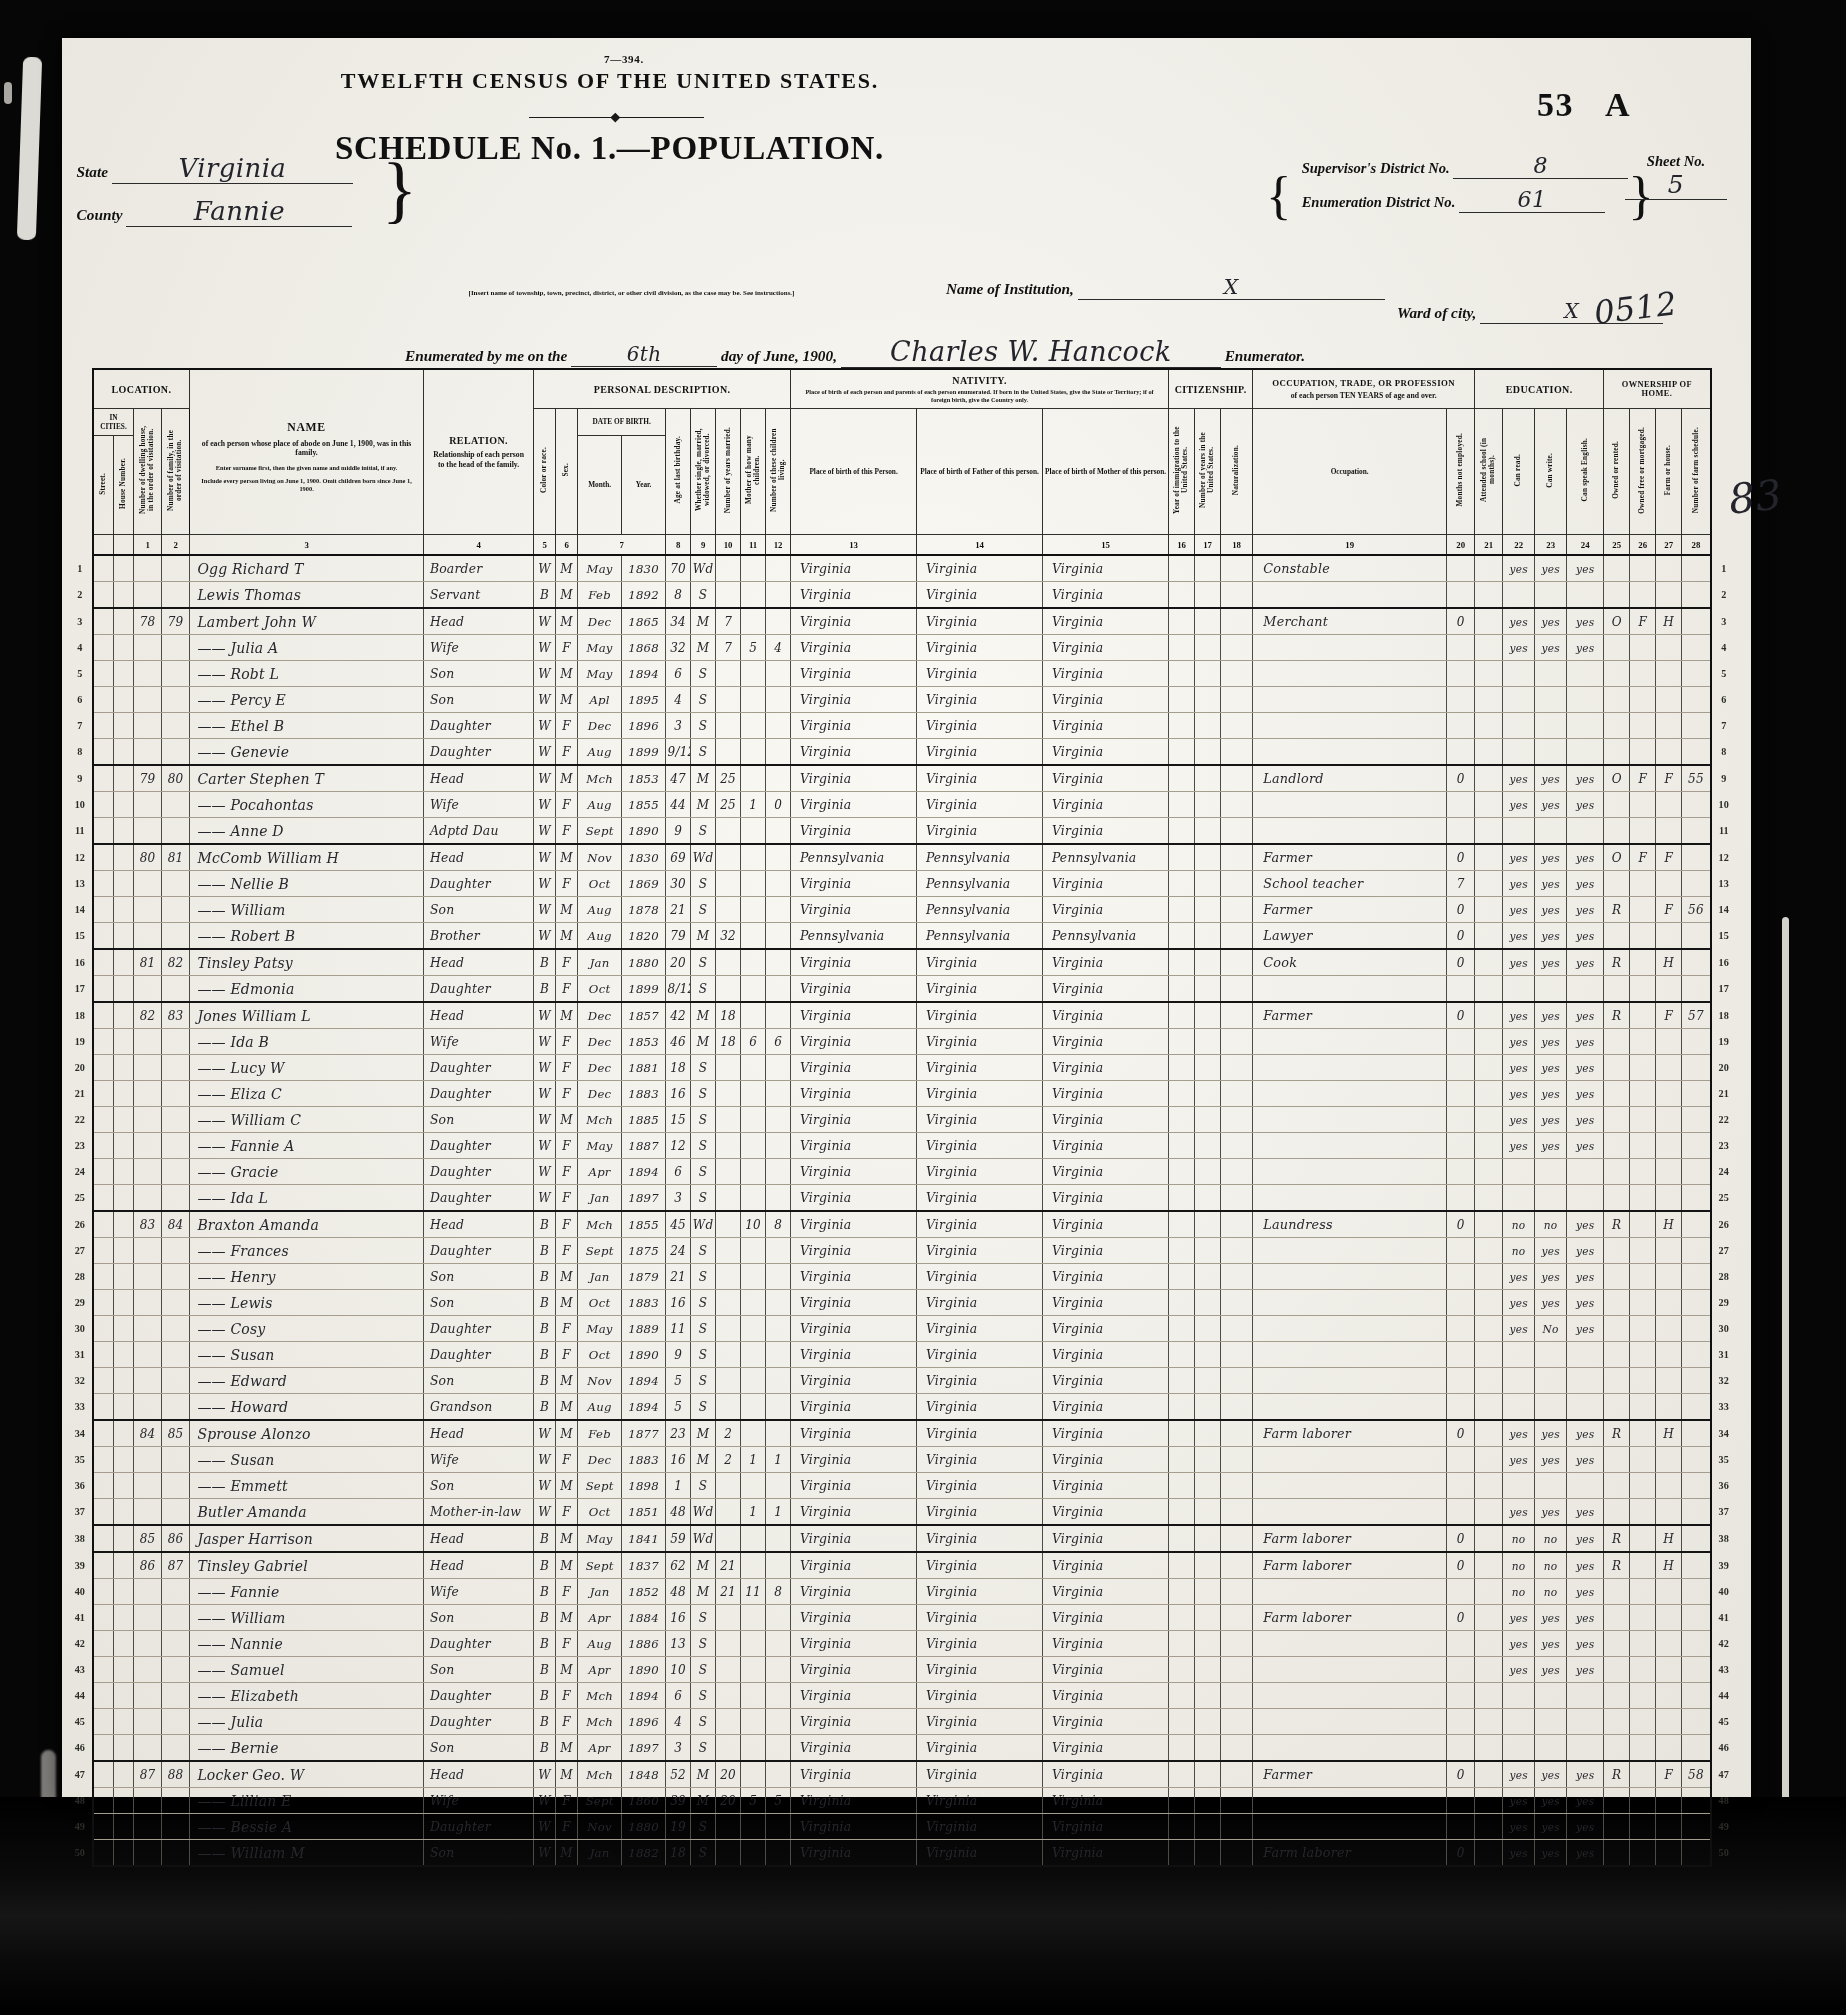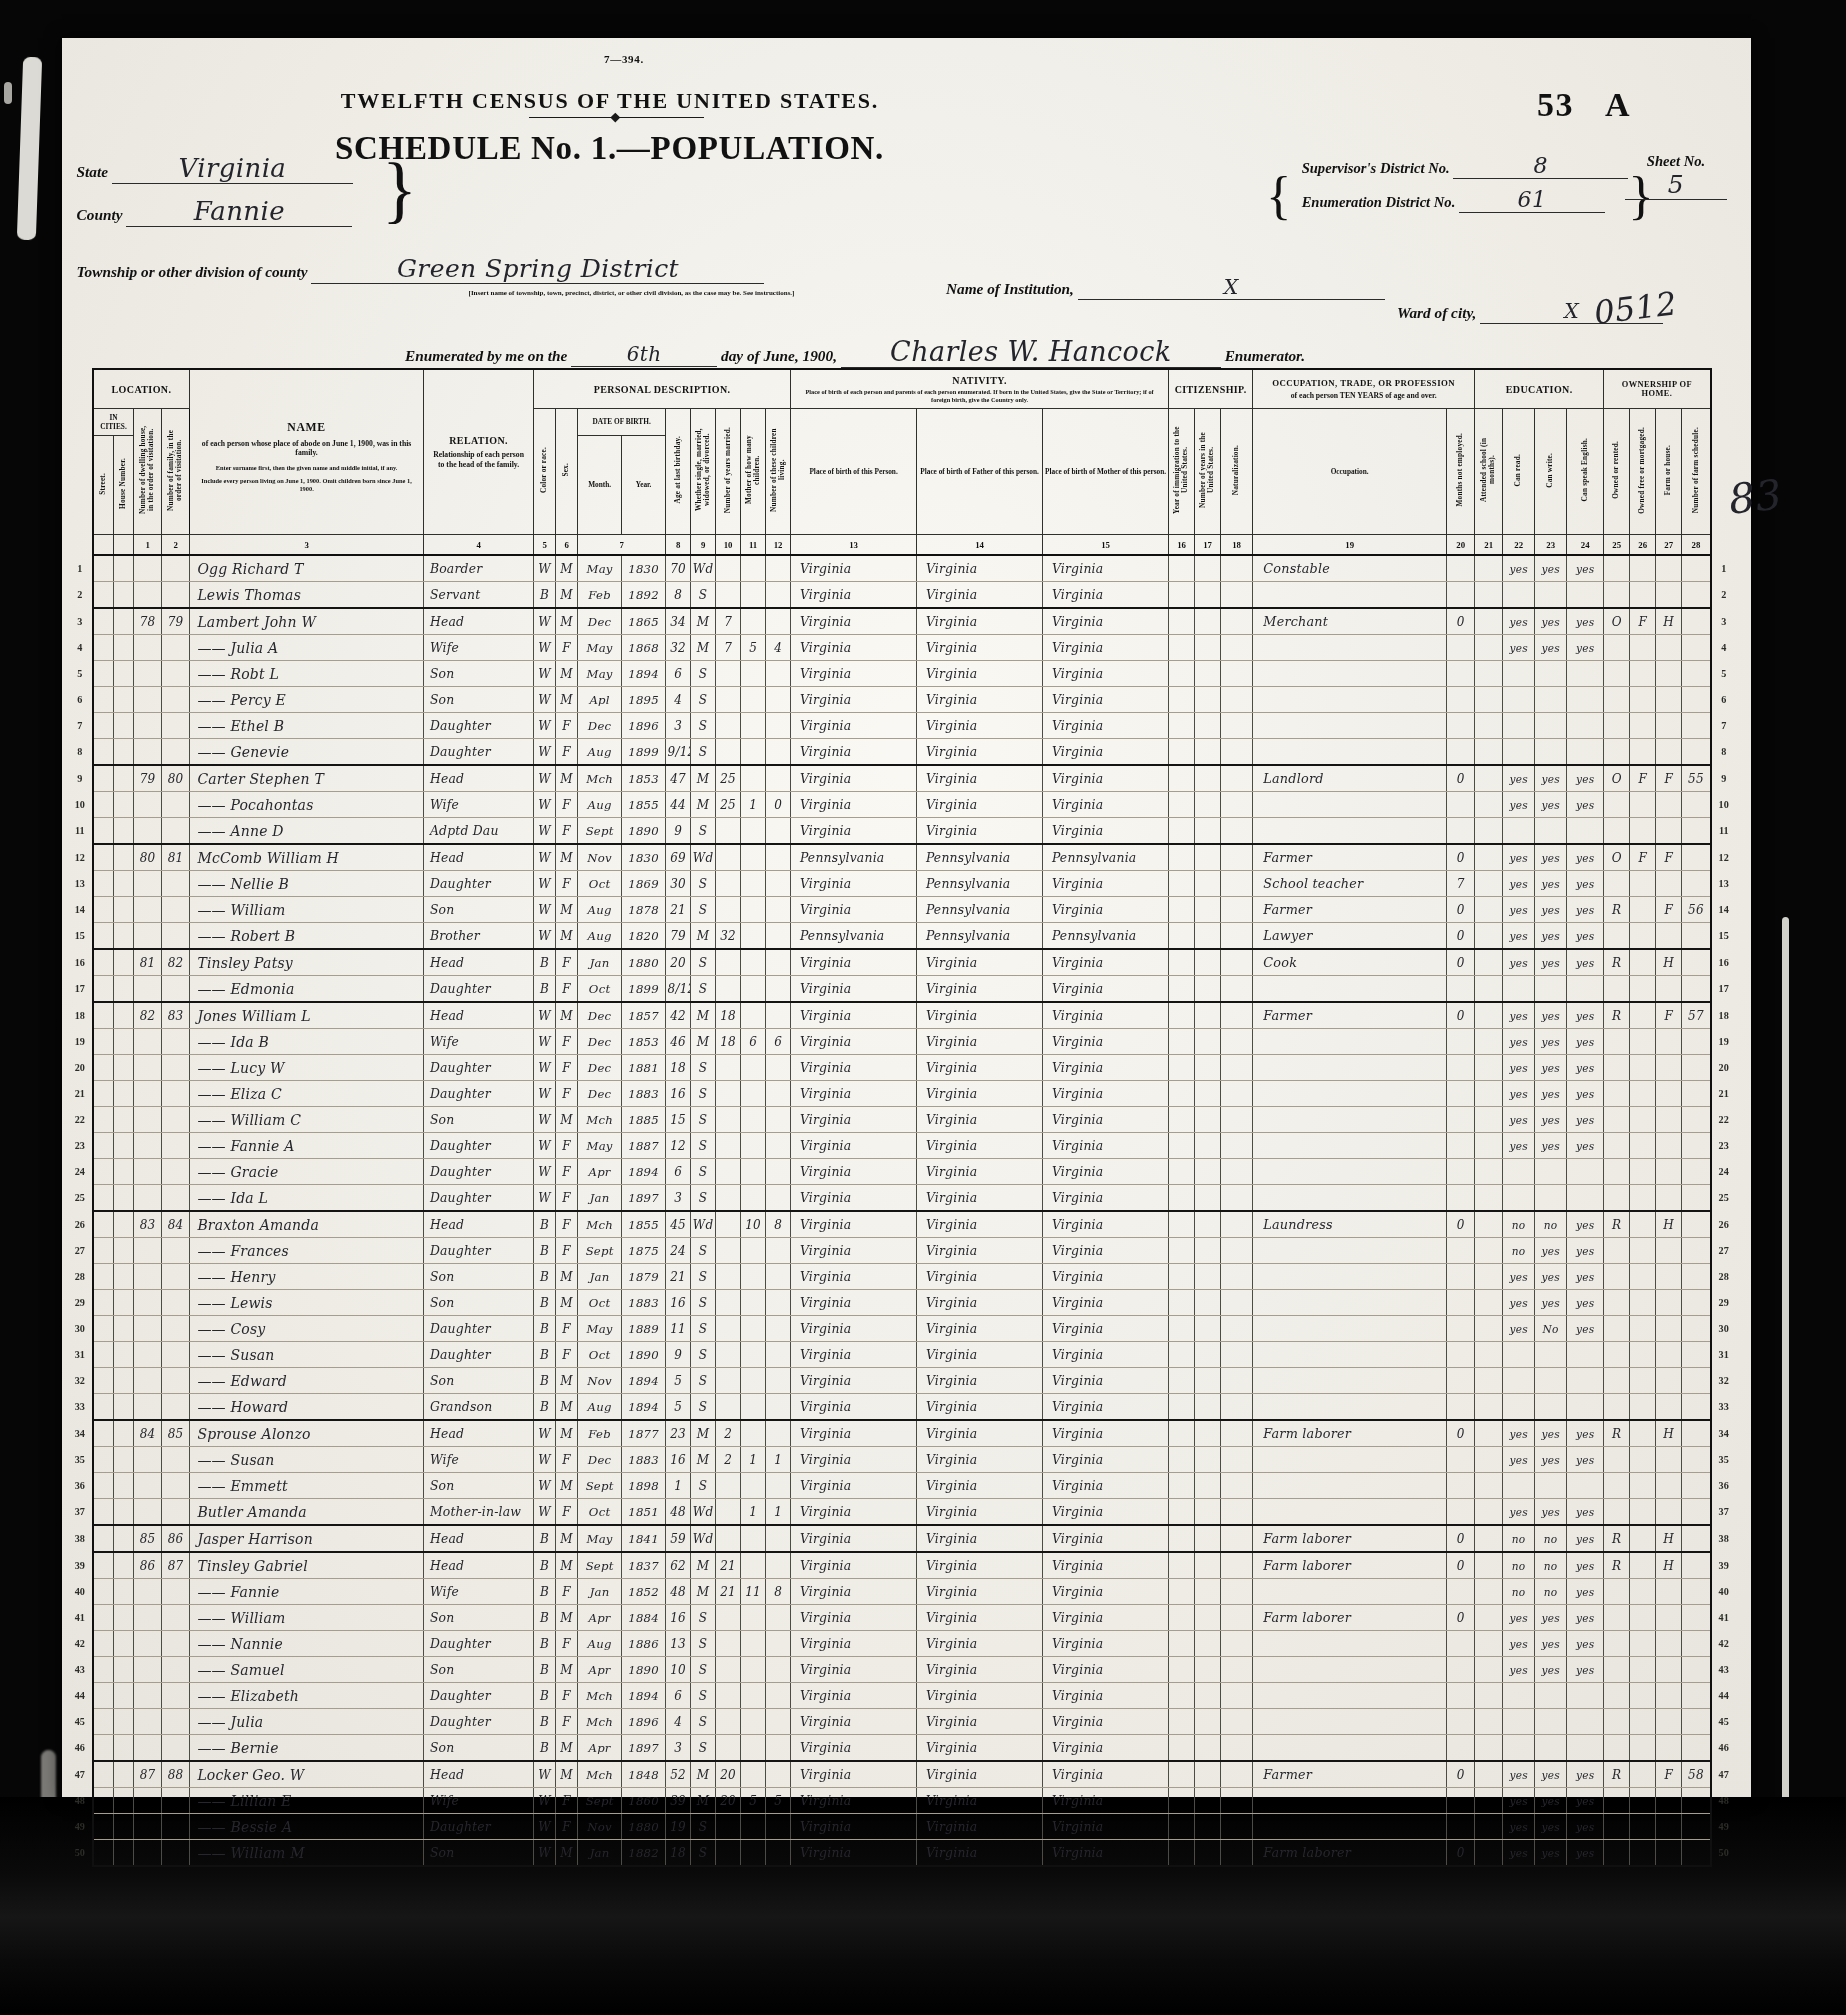--- a/index.html
+++ b/index.html
@@ -16,21 +16,21 @@
     background:linear-gradient(180deg,#000 0%,#0a0a0a 35%,#161616 55%,#0a0a0a 75%,#000 100%);}
 
   
   .doc{position:absolute;left:62px;top:38px;width:1689px;height:1759px;background:#f7f5ee;
     box-shadow:0 0 16px rgba(0,0,0,.8);color:#111;}
   .doc:before{content:"";position:absolute;inset:0;background:
     radial-gradient(ellipse at 50% 40%, rgba(255,255,255,.35), rgba(120,115,100,.12) 95%);pointer-events:none;}
 
   
   .form-no{position:absolute;left:467px;top:14.6px;width:190px;text-align:center;font-size:11px;font-weight:bold;letter-spacing:0.7px;}
-  .census-title{position:absolute;left:190px;top:50px;width:716px;text-align:center;
+  .census-title{position:absolute;left:190px;top:30px;width:716px;text-align:center;
     font-size:22px;font-weight:bold;letter-spacing:1.8px;}
   .ornament{position:absolute;left:467px;top:76px;width:175px;height:7.3px;}
   .ornament:before{content:"";position:absolute;left:0;top:2.9px;width:100%;border-top:1.5px solid #1a1a1a;}
   .ornament:after{content:"";position:absolute;left:83px;top:0;width:6.6px;height:6.6px;background:#1a1a1a;transform:rotate(45deg);}
   .schedule-title{position:absolute;left:153px;top:92px;width:789px;text-align:center;
     font-size:33px;font-weight:bold;letter-spacing:0.7px;}
   .page-stamp{position:absolute;left:1475px;top:48px;font-size:34px;font-weight:bold;letter-spacing:1.5px;}
   .page-stamp .ps-a{margin-left:31px;}
 
   .lbl{font-style:italic;font-weight:bold;}
@@ -145,24 +145,20 @@
   <div class="state-line">
     <span class="lbl">State</span>
     <span class="uline" style="width:241px;"><span class="hwv">Virginia</span></span>
   </div>
   <div class="county-line">
     <span class="lbl">County</span>
     <span class="uline" style="width:226px;"><span class="hwv">Fannie</span></span>
   </div>
   <div class="big-brace">}</div>
 
-  <div class="township-line">
-    <span class="lbl">Township or other division of county</span>
-    <span class="uline" style="width:453px;"><span class="hwv">Green Spring District</span></span>
-  </div>
   <div class="t-note">[Insert name of township, town, precinct, district, or other civil division, as the case may be. See instructions.]</div>
   <div class="institution">
     <span class="lbl">Name of Institution,</span>
     <span class="uline" style="width:307px;"><span class="hwv">X</span></span>
   </div>
 
   <div class="ward">
     <span class="lbl">Ward of city,</span>
     <span class="uline" style="width:183px;"><span class="hwv">X</span></span>
   </div>

